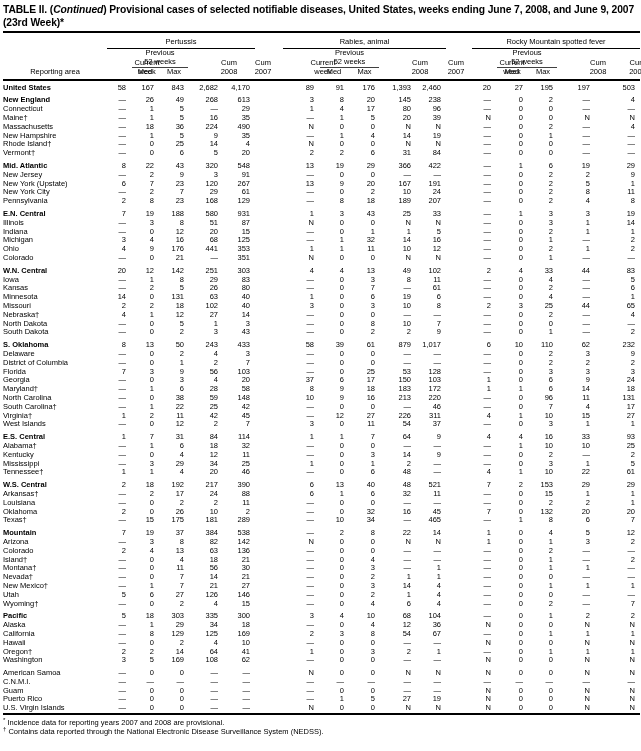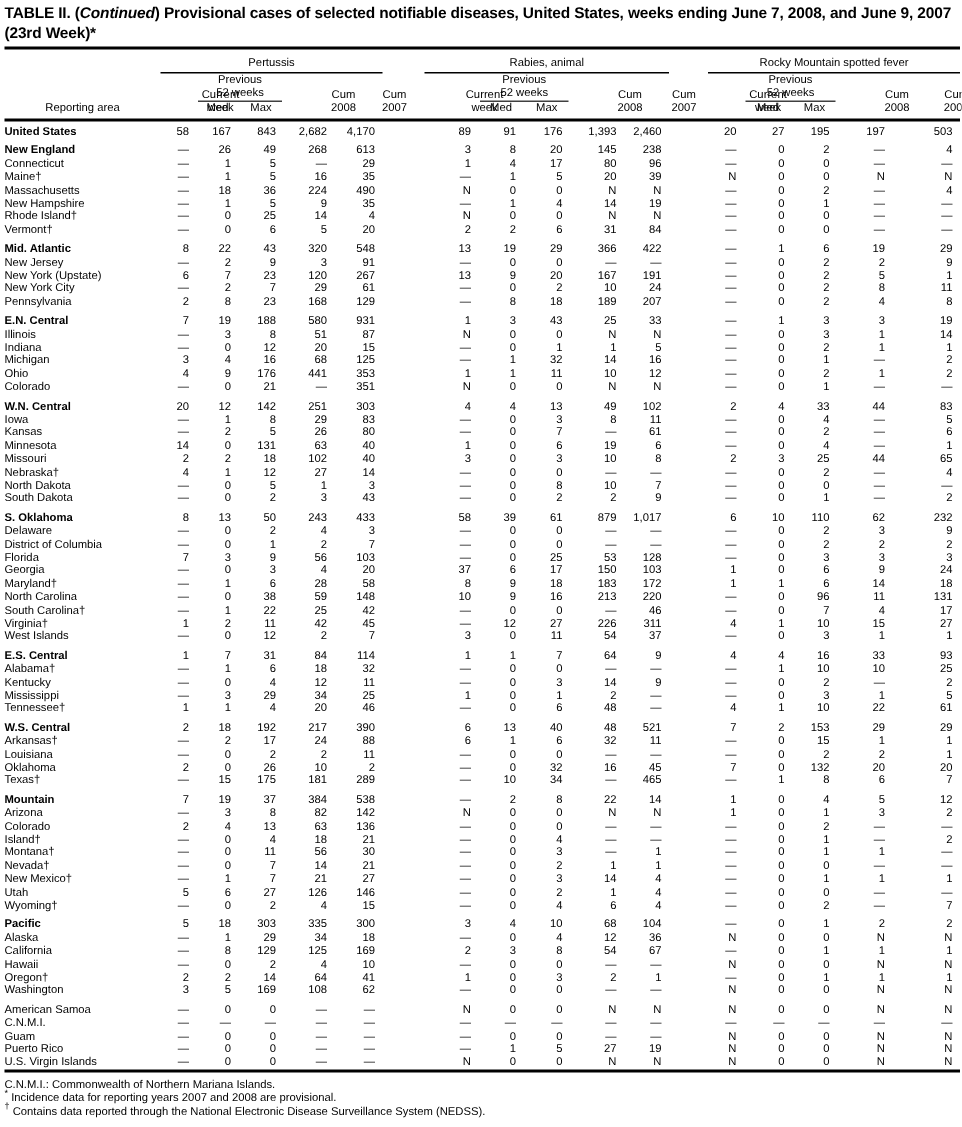--- a/index.html
+++ b/index.html
@@ -1524,16 +1524,15 @@
       </tr>
     </tbody>
   <tfoot>
     <tr class="botrule">
         <td colspan="18"></td>
       </tr>
   </tfoot>
 </table>
 
 <div class="footnotes">
-    <div class="fn">C.N.M.I.: Commonwealth of Northern Mariana Islands.</div>
     <div class="fn"><sup>*</sup> Incidence data for reporting years 2007 and 2008 are provisional.</div>
     <div class="fn"><sup>†</sup> Contains data reported through the National Electronic Disease Surveillance System (NEDSS).</div>
   </div>
 
 </body></html>

